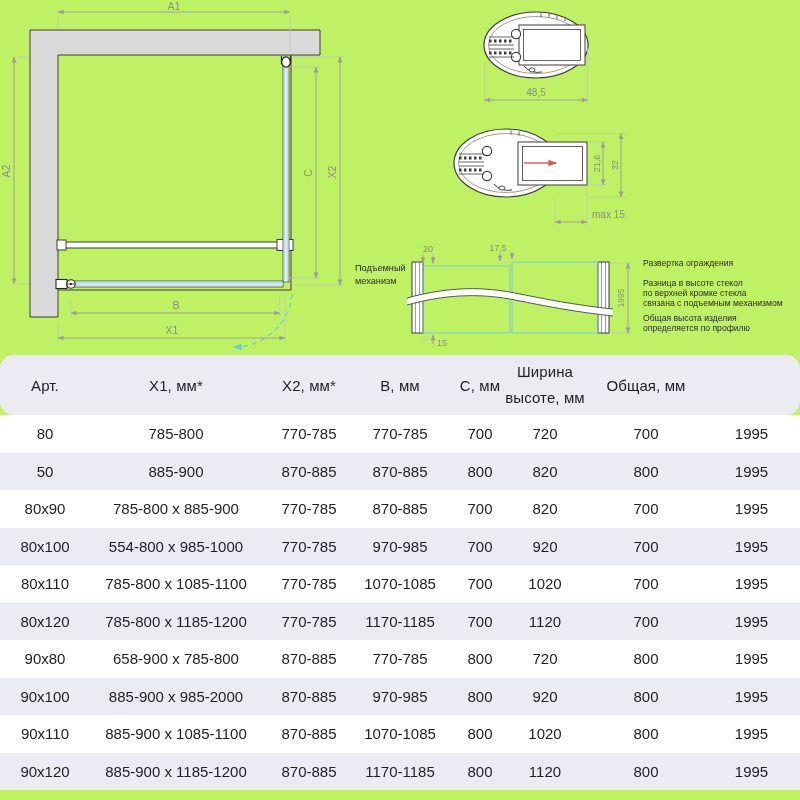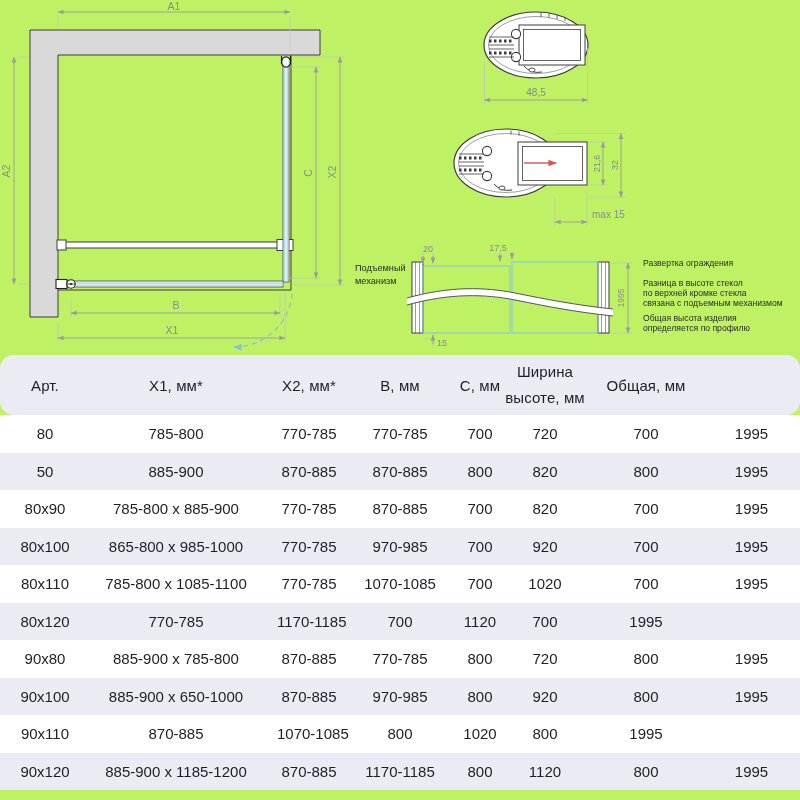--- a/index.html
+++ b/index.html
@@ -301,69 +301,71 @@
           <div class="tcell">785-800 x 885-900</div>
           <div class="tcell">770-785</div>
           <div class="tcell">870-885</div>
           <div class="tcell">700</div>
           <div class="tcell">820</div>
           <div class="tcell">700</div>
           <div class="tcell">1995</div>
         </div>
         <div class="trow">
           <div class="tcell">80x100</div>
-          <div class="tcell">865-800 x 985-1000</div>
+          <div class="tcell">554-800 x 985-1000</div>
           <div class="tcell">770-785</div>
           <div class="tcell">970-985</div>
           <div class="tcell">700</div>
           <div class="tcell">920</div>
           <div class="tcell">700</div>
           <div class="tcell">1995</div>
         </div>
         <div class="trow">
           <div class="tcell">80x110</div>
           <div class="tcell">785-800 x 1085-1100</div>
           <div class="tcell">770-785</div>
           <div class="tcell">1070-1085</div>
           <div class="tcell">700</div>
           <div class="tcell">1020</div>
           <div class="tcell">700</div>
           <div class="tcell">1995</div>
         </div>
         <div class="trow">
           <div class="tcell">80x120</div>
+          <div class="tcell">785-800 x 1185-1200</div>
           <div class="tcell">770-785</div>
           <div class="tcell">1170-1185</div>
           <div class="tcell">700</div>
           <div class="tcell">1120</div>
           <div class="tcell">700</div>
           <div class="tcell">1995</div>
         </div>
         <div class="trow">
           <div class="tcell">90x80</div>
-          <div class="tcell">885-900 x 785-800</div>
+          <div class="tcell">658-900 x 785-800</div>
           <div class="tcell">870-885</div>
           <div class="tcell">770-785</div>
           <div class="tcell">800</div>
           <div class="tcell">720</div>
           <div class="tcell">800</div>
           <div class="tcell">1995</div>
         </div>
         <div class="trow">
           <div class="tcell">90x100</div>
-          <div class="tcell">885-900 x 650-1000</div>
+          <div class="tcell">885-900 x 985-2000</div>
           <div class="tcell">870-885</div>
           <div class="tcell">970-985</div>
           <div class="tcell">800</div>
           <div class="tcell">920</div>
           <div class="tcell">800</div>
           <div class="tcell">1995</div>
         </div>
         <div class="trow">
           <div class="tcell">90x110</div>
+          <div class="tcell">885-900 x 1085-1100</div>
           <div class="tcell">870-885</div>
           <div class="tcell">1070-1085</div>
           <div class="tcell">800</div>
           <div class="tcell">1020</div>
           <div class="tcell">800</div>
           <div class="tcell">1995</div>
         </div>
         <div class="trow">
           <div class="tcell">90x120</div>
           <div class="tcell">885-900 x 1185-1200</div>

